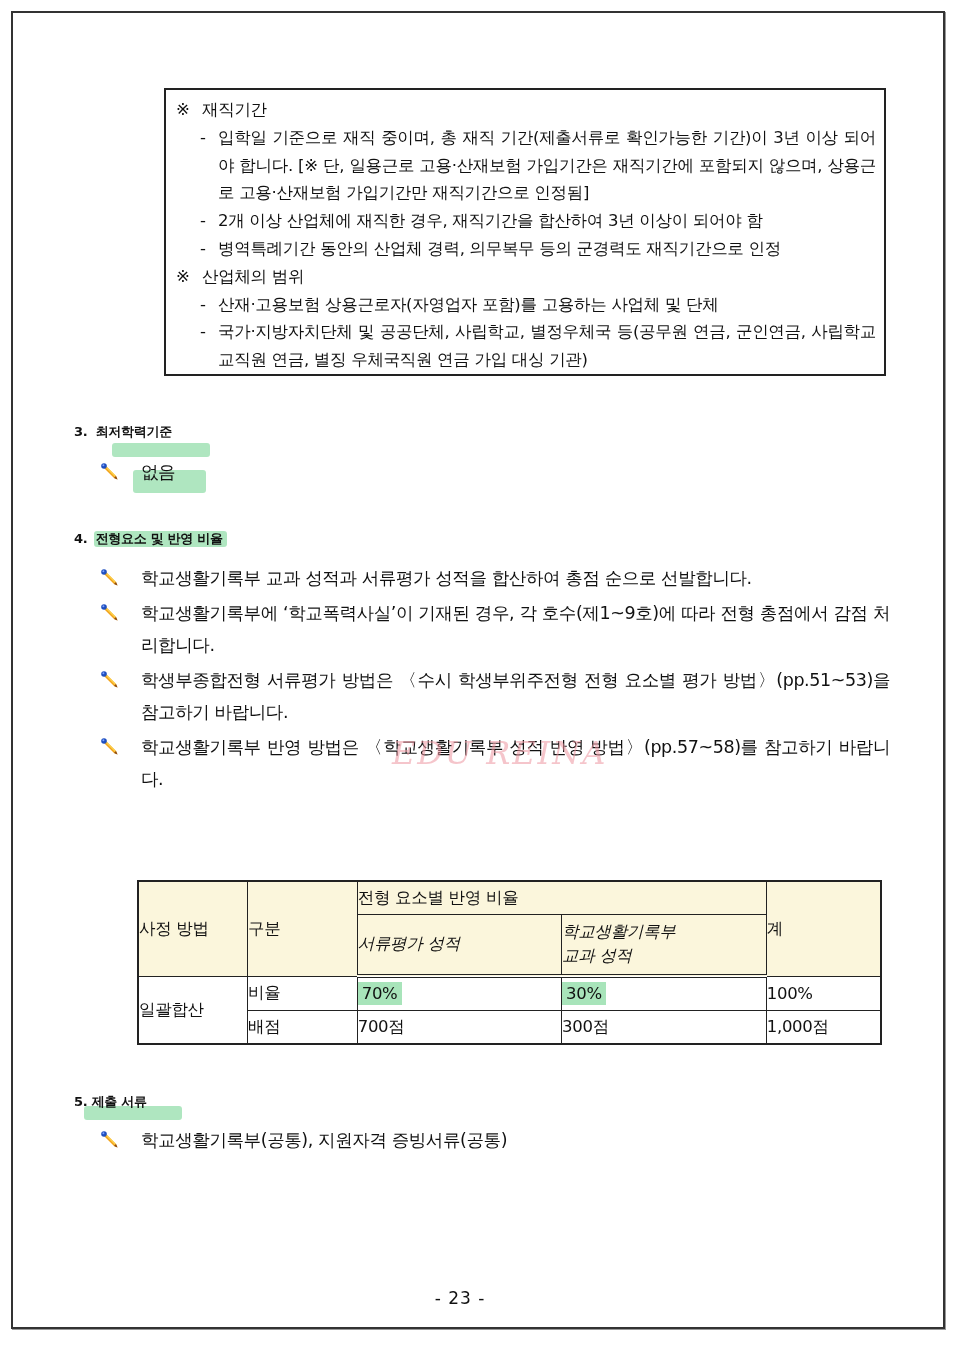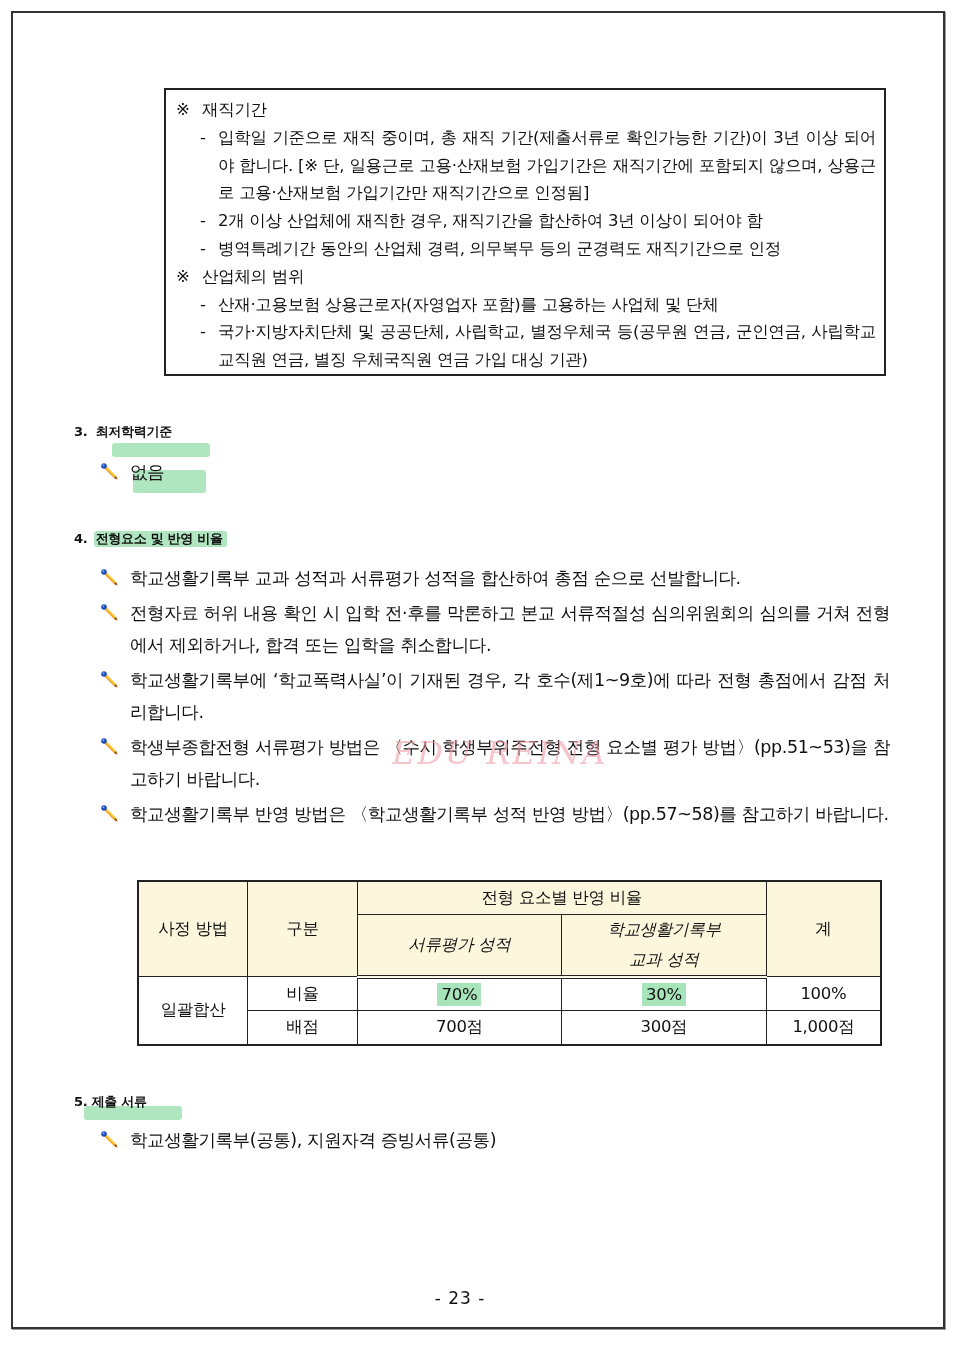--- a/index.html
+++ b/index.html
@@ -27,38 +27,38 @@
   .section-title {
     position: absolute; left: 74px; font-weight: bold; font-size: 13px;
     letter-spacing: -0.3px;
   }
   .hl { background: rgba(110, 210, 140, 0.55); border-radius: 3px; padding: 0 4px 1px 2px; }
   .hl-block { position: absolute; background: rgba(110, 210, 140, 0.55); border-radius: 3px; }
 
   .bullet-list { position: absolute; left: 100px; width: 790px; font-size: 17.5px; letter-spacing: -0.4px; }
   .bullet { display: flex; line-height: 32px; margin-bottom: 3px; }
   .bullet .ico { width: 30px; flex: none; padding-top: 5px; }
-  .bullet .txt { flex: 1; text-align: justify; }
+  .bullet .txt { flex: 1; text-align: justify; margin-left: 11px; }
 
   .pencil { width: 20px; height: 20px; display: block; }
 
   .watermark {
     position: absolute; left: 392px; top: 718px;
     font-family: "DejaVu Serif", "Liberation Serif", serif; font-style: italic;
     font-size: 32px; color: rgba(236, 150, 160, 0.55); letter-spacing: 2px;
     pointer-events: none;
     margin-top: 16px;
   }
 
   table.ratio {
     position: absolute; left: 137px; top: 880px; width: 745px;
     border-collapse: collapse; font-size: 16.5px; letter-spacing: -0.3px;
   }
   table.ratio td, table.ratio th {
-    border: 1px solid #222; text-align: center; font-weight: normal; padding: 0;
+    border: 1px solid #222; text-align: left; font-weight: normal; padding: 0;
   }
   table.ratio th { background: #fbf6dc; }
   table.ratio { border: 2px solid #222; }
   table.ratio tr.head-last th { border-bottom: 4px double #222; }
   .cell-hl { background: rgba(110, 210, 140, 0.6); border-radius: 0; padding: 2px 4px; }
 
   .page-number {
     position: absolute; left: 0; width: 920px; top: 1288px; text-align: center;
     font-size: 17px; letter-spacing: 1px;
   }
@@ -133,28 +133,20 @@
   <span class="hl" style="margin-left:2px;">전형요소 및 반영 비율</span>
 </div>
 <div class="bullet-list" style="top:562px;">
   <div class="bullet">
     <span class="ico">
         <svg class="pencil">
           <use href="#pencil"></use>
         </svg>
       </span>
     <span class="txt">학교생활기록부 교과 성적과 서류평가 성적을 합산하여 총점 순으로 선발합니다.</span>
-  </div>
-  <div class="bullet">
-    <span class="ico">
-        <svg class="pencil">
-          <use href="#pencil"></use>
-        </svg>
-      </span>
-    <span class="txt">전형자료 허위 내용 확인 시 입학 전·후를 막론하고 본교 서류적절성 심의위원회의 심의를 거쳐 전형에서 제외하거나, 합격 또는 입학을 취소합니다.</span>
   </div>
   <div class="bullet">
     <span class="ico">
         <svg class="pencil">
           <use href="#pencil"></use>
         </svg>
       </span>
     <span class="txt">학교생활기록부에 ‘학교폭력사실’이 기재된 경우, 각 호수(제1~9호)에 따라 전형 총점에서 감점 처리합니다.</span>
   </div>
   <div class="bullet">
@@ -187,21 +179,21 @@
   </colgroup>
   <tbody>
       <tr style="height:33px;">
     <th rowspan="2">사정 방법</th>
     <th rowspan="2">구분</th>
     <th colspan="2">전형 요소별 반영 비율</th>
     <th rowspan="2">계</th>
   </tr>
   <tr class="head-last" style="height:62px;font-style:italic;">
     <th>서류평가 성적</th>
-    <th style="line-height:30px;">
+    <th style="line-height:24px;">
       <span style="display:inline-block; width:130px;">학교생활기록부 교과 성적</span>
     </th>
 
   </tr>
   <tr style="height:34px;">
     <td rowspan="2">일괄합산</td>
     <td>비율</td>
     <td><span class="cell-hl">70%</span></td>
     <td><span class="cell-hl">30%</span></td>
     <td>100%</td>

